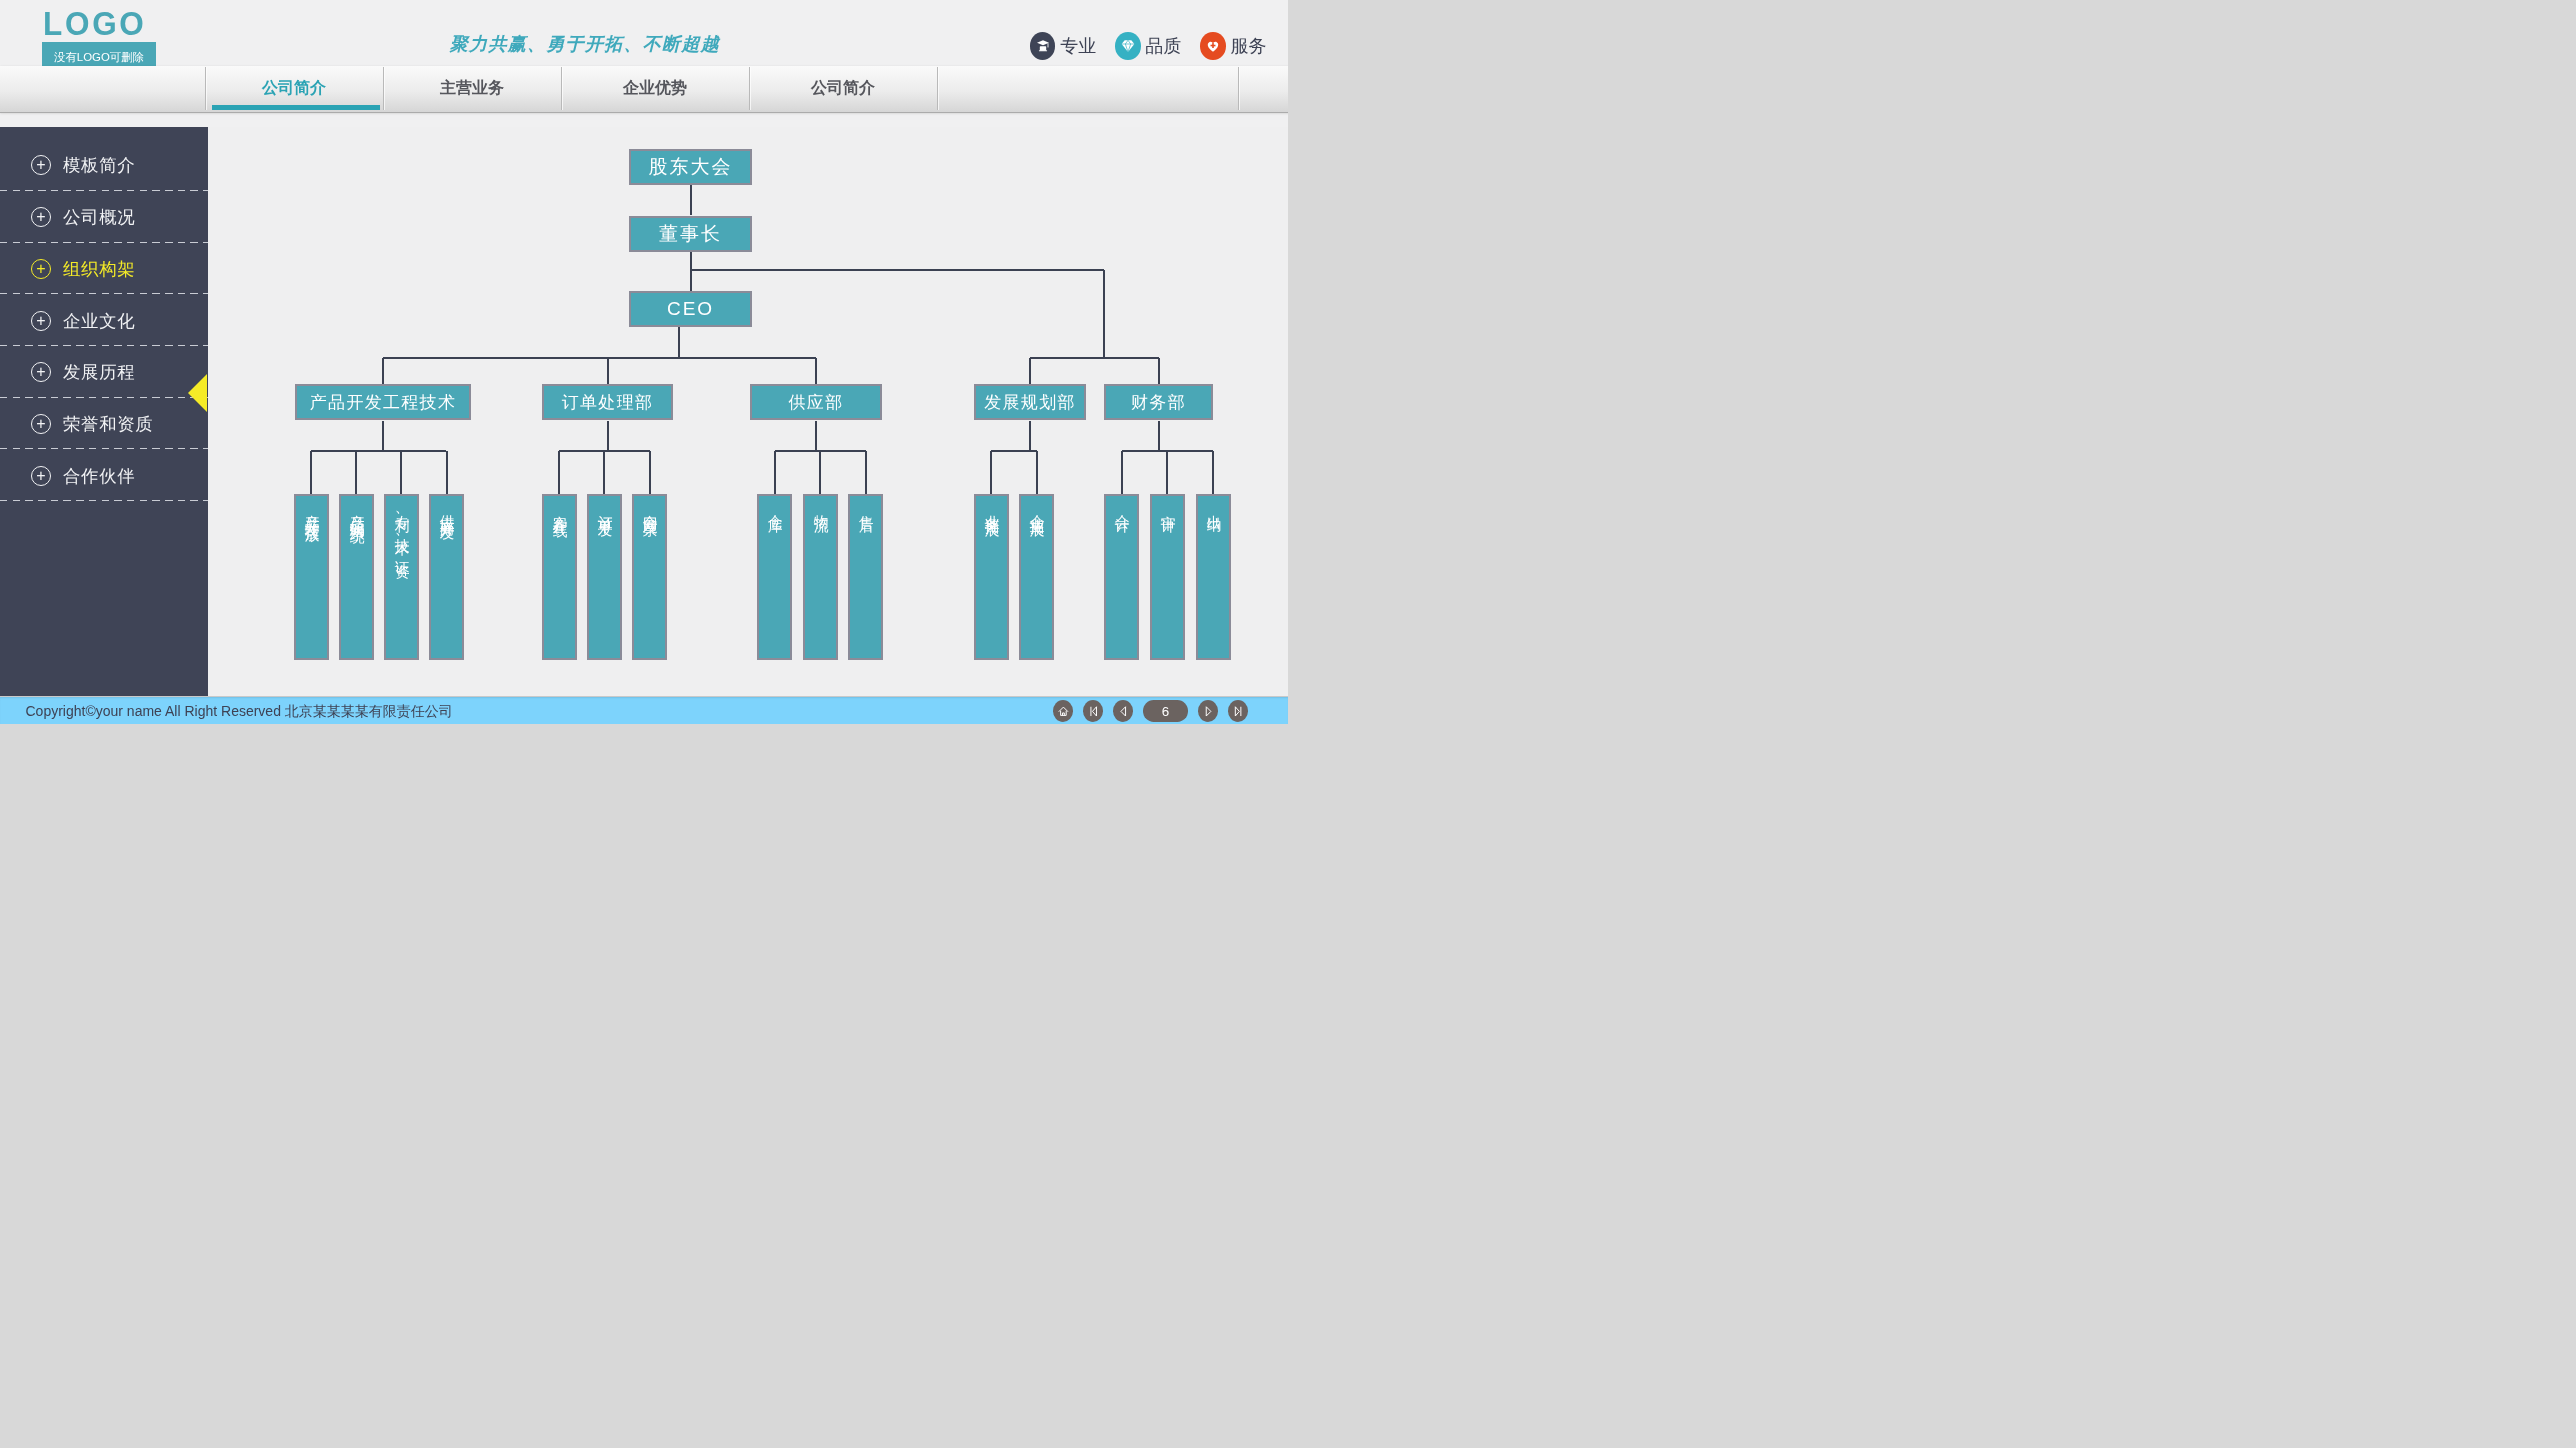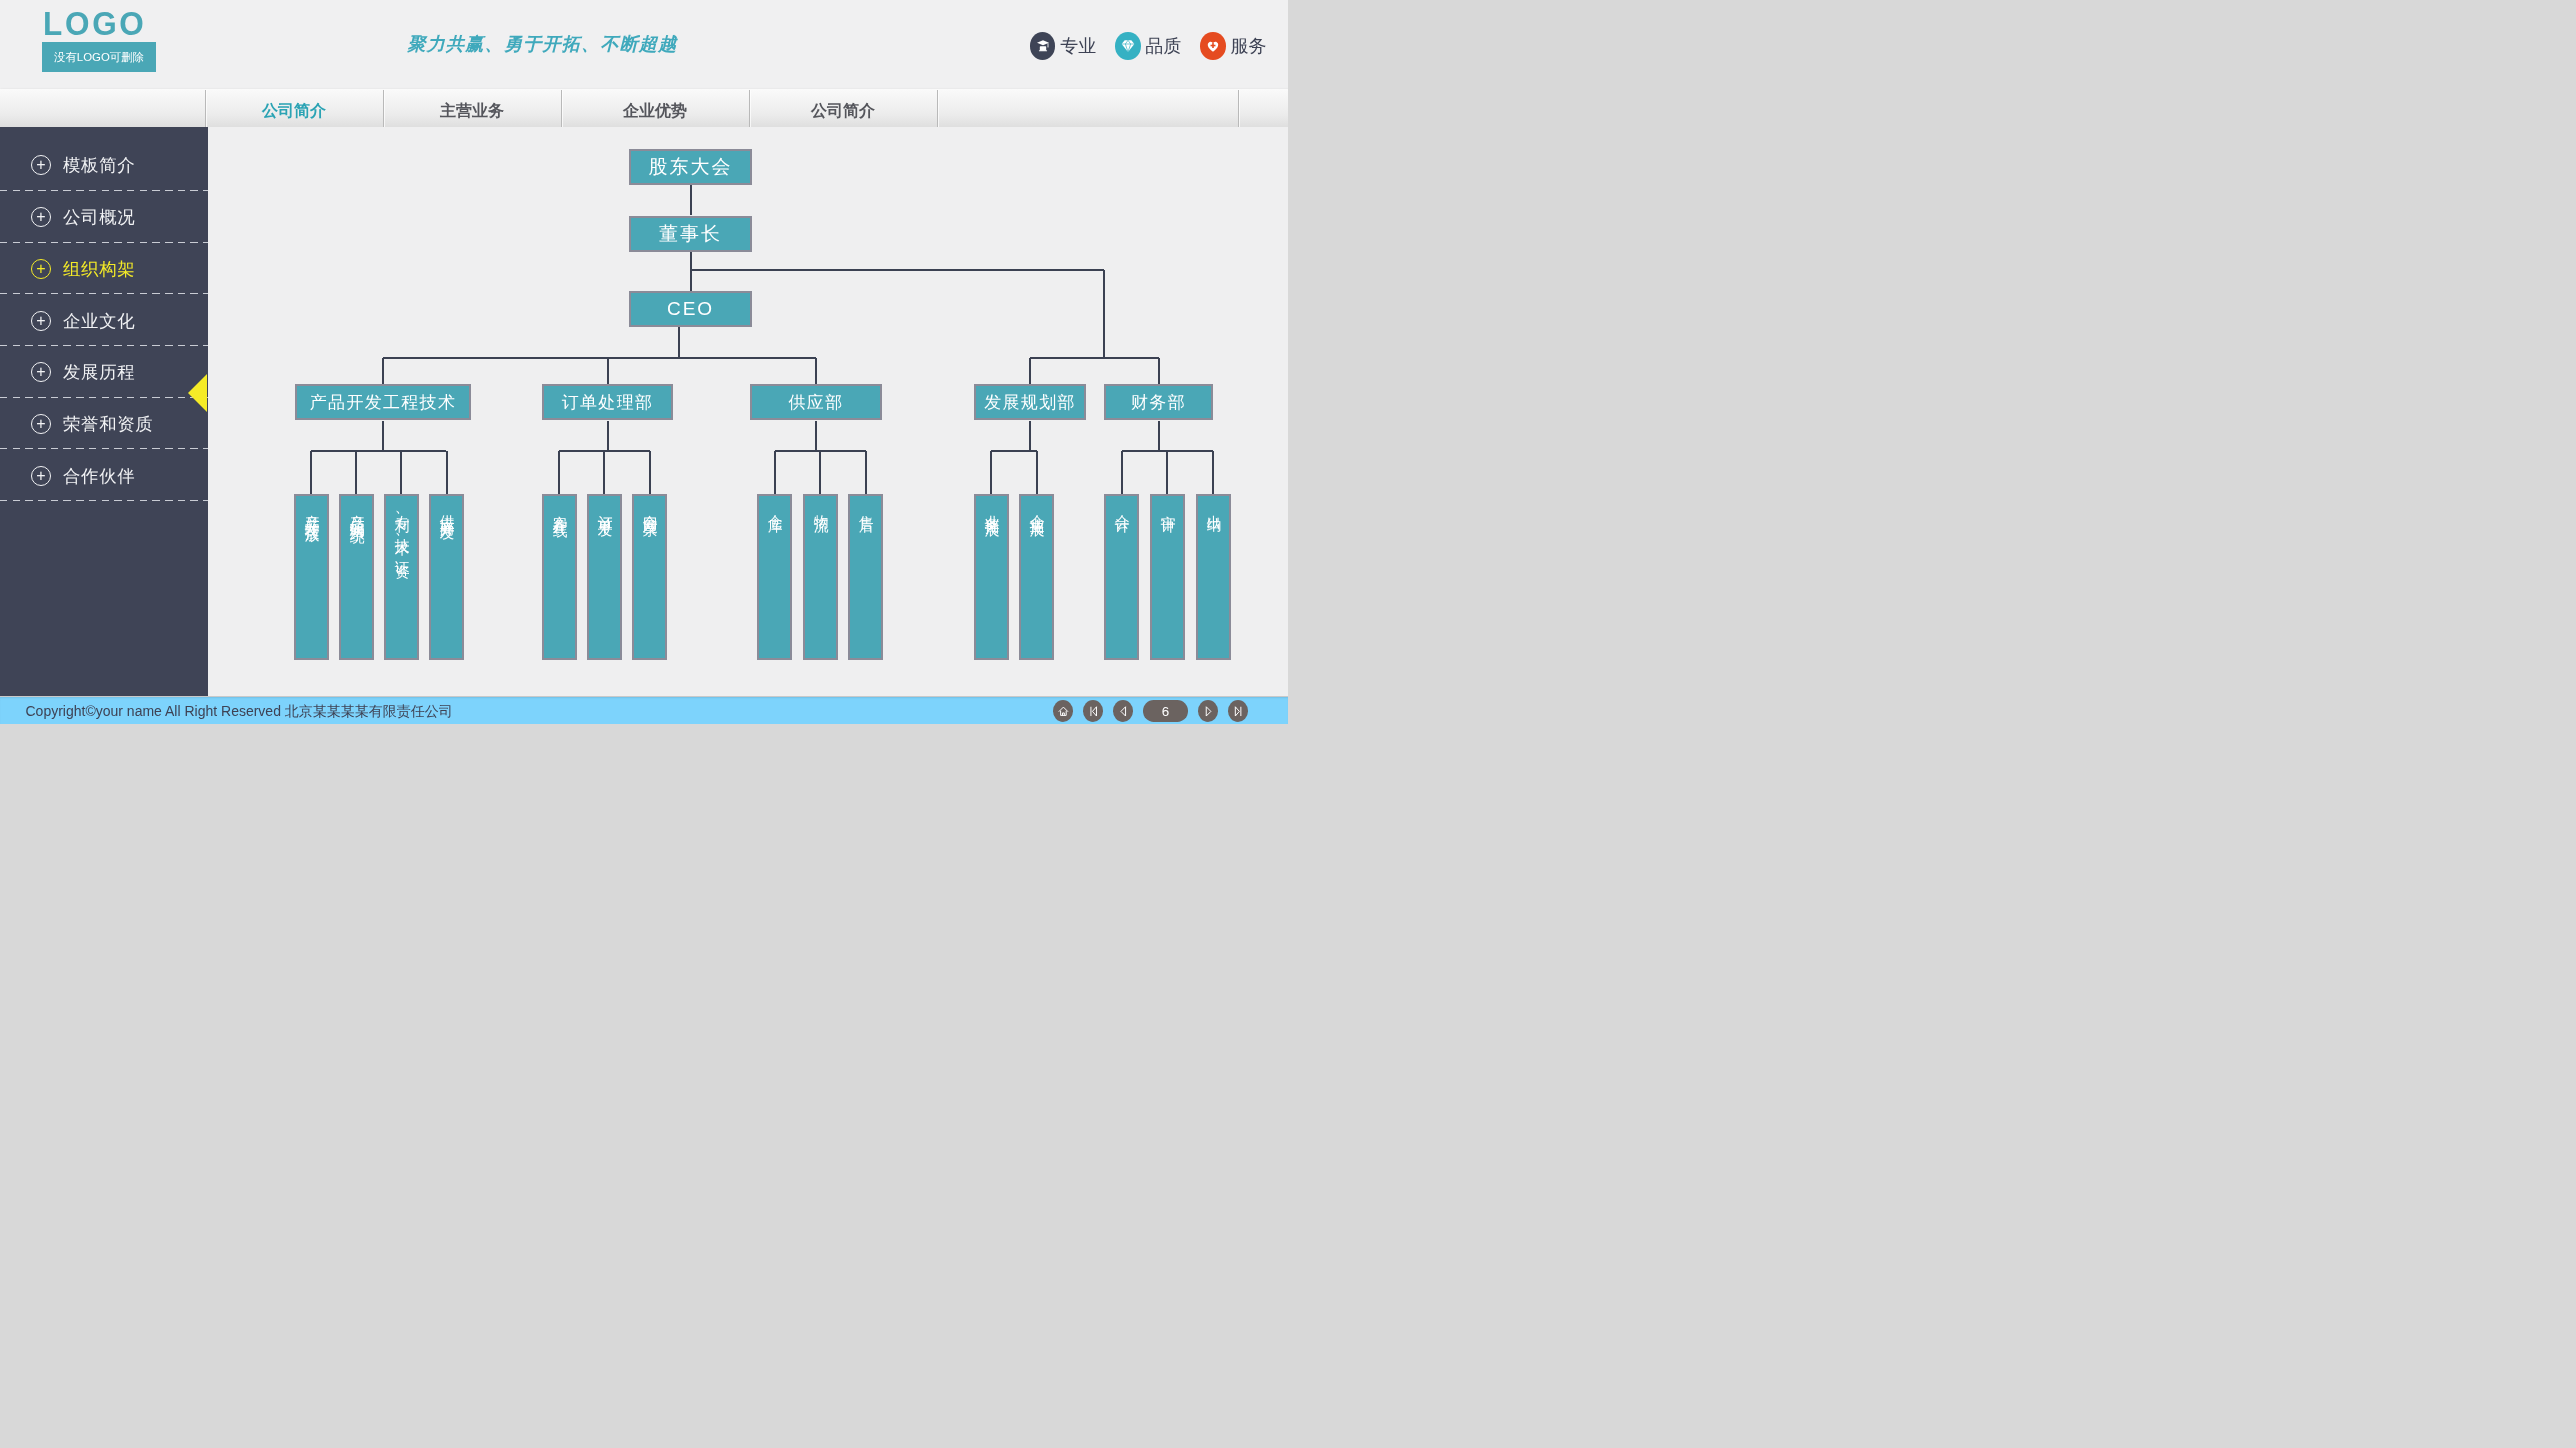--- a/index.html
+++ b/index.html
@@ -3,29 +3,29 @@
 <meta charset="utf-8">
 <style>
   html,body{margin:0;padding:0;background:#d8d8d8;}
   #page{position:relative;width:1288px;height:724px;background:#F0F0F1;overflow:hidden;
         font-family:"Liberation Sans","DejaVu Sans",sans-serif;}
   
   .logo-text{position:absolute;left:43px;top:4px;font-size:31.5px;font-weight:bold;
              color:#4AA7B6;letter-spacing:2.7px;transform:scaleY(1.08);transform-origin:top left;}
   .logo-sub{position:absolute;left:42px;top:42px;width:114px;height:30px;background:#4AA7B6;
             color:#fff;font-size:11.4px;display:flex;align-items:center;justify-content:center;}
-  .slogan{position:absolute;left:365px;top:32px;width:355px;text-align:center;
+  .slogan{position:absolute;left:365px;top:32px;width:355px;text-align:right;
           font-size:18px;font-weight:bold;font-style:italic;color:#3FA9BC;letter-spacing:1.3px;}
   .badges{position:absolute;right:21.5px;top:32px;display:flex;align-items:center;gap:19px;}
   .badge{display:flex;align-items:center;gap:4.7px;}
   .bicon{width:25.5px;height:27.5px;border-radius:50%;display:flex;align-items:center;justify-content:center;flex:0 0 auto;}
   .bicon.navy{background:#3E4456;} .bicon.teal{background:#35B1C3;} .bicon.orange{background:#E54B20;}
   .blabel{font-size:18px;color:#3D4254;}
   
-  .tabbar{position:absolute;left:0;top:89px;width:1552px;height:46px;
+  .tabbar{position:absolute;left:0;top:66px;width:1552px;height:46px;
           background:linear-gradient(#fafafa,#ececec 55%,#d6d6d6);
           border-bottom:0.7px solid #ABABAB;box-shadow:0 1.3px 2.7px rgba(0,0,0,.18);}
   .tab{position:absolute;top:0;height:46px;line-height:44px;text-align:center;
        font-size:16px;font-weight:bold;color:#55565C;cursor:pointer;}
   .tab.active{color:#2BA3B4;}
   .tab-sep{position:absolute;top:1.3px;width:0.7px;height:43px;background:#B9B9B9;box-shadow:0.7px 0 0 #fff;}
   .tab-underline{position:absolute;left:212px;top:39px;width:168px;height:5.4px;background:#2BA3B4;}
   
   .sidebar{position:absolute;left:0;top:127px;width:208px;height:569px;background:#3F4456;}
   .side-item{position:absolute;left:0;width:208px;height:51px;display:flex;align-items:center;

